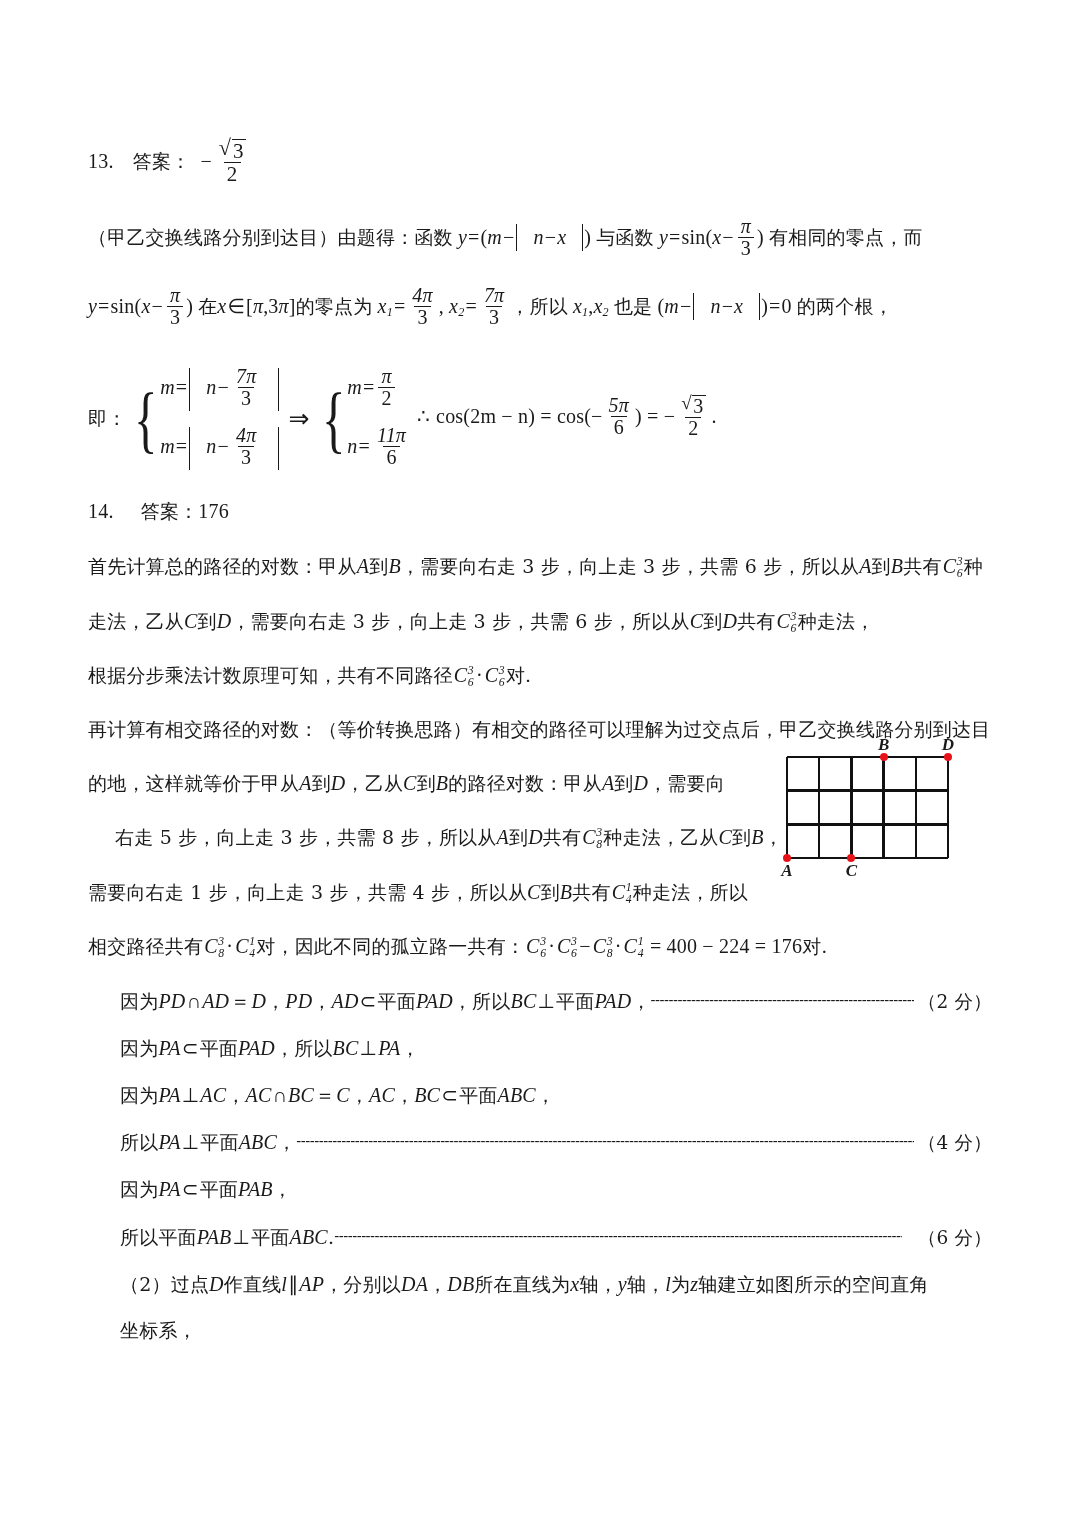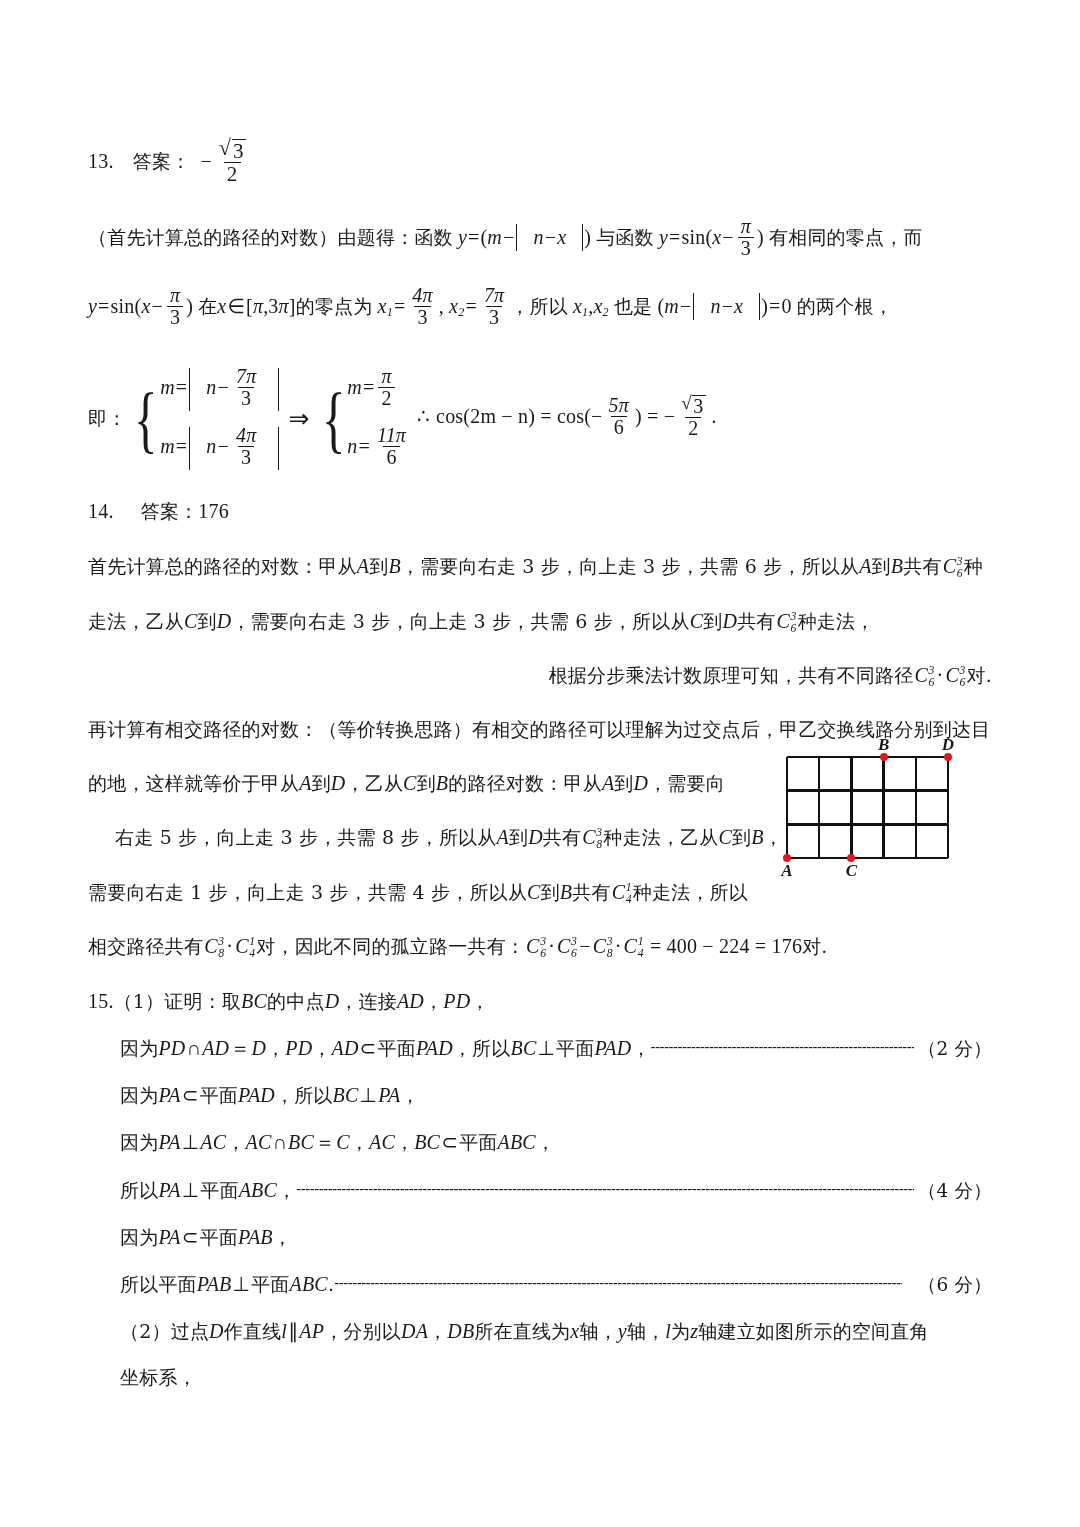--- a/index.html
+++ b/index.html
@@ -201,21 +201,21 @@
         <span class="mn">13.</span>
         <span class="cn" style="margin-left:14px;">答案：</span>
         <span class="mo" style="margin-left:4px;">−</span><span class="frac" style="font-size:21px;">
           <span class="num"><span class="sqrt"><span class="rad">3</span></span></span>
           <span class="den">2</span>
         </span>
       </div>
     </div>
 
     <div class="line" style="margin-bottom:26px;">
-      <span class="cn">（首先计算总的路径的对数）由题得：函数</span>
+      <span class="cn">（甲乙交换线路分别到达目）由题得：函数</span>
       <span class="mi">y</span><span class="mo">=</span><span class="mn">(</span><span class="mi">m</span><span class="mo">−</span><span class="abs"><span class="mi">n</span><span class="mo">−</span><span class="mi">x</span></span><span class="mn">)</span>
       <span class="cn">与函数</span>
       <span class="mi">y</span><span class="mo">=</span><span class="mn">sin(</span><span class="mi">x</span><span class="mo">−</span><span class="frac">
           <span class="num mi">π</span>
           <span class="den mn">3</span>
         </span><span class="mn">)</span>
       <span class="cn">有相同的零点，而</span>
     </div>
 
     <div class="line" style="margin-bottom:30px;">
@@ -298,21 +298,21 @@
 
     <div id="p14-lines">
         <div class="line" style="margin-bottom: 27px;"><span class="cn">首先计算总的路径的对数：甲从</span><span class="mi">A</span><span class="cn">到</span><span class="mi">B</span><span class="cn">，需要向右走 3 步，向上走 3 步，共需 6 步，所以从</span><span class="mi">A</span><span class="cn">到</span><span class="mi">B</span><span class="cn">共有</span><span class="comb"><span class="mi">C</span><span class="cs">
               <span class="top">3</span>
               <span class="bot">6</span>
             </span></span><span class="cn">种</span></div>
         <div class="line" style="margin-bottom: 27px;"><span class="cn">走法，乙从</span><span class="mi">C</span><span class="cn">到</span><span class="mi">D</span><span class="cn">，需要向右走 3 步，向上走 3 步，共需 6 步，所以从</span><span class="mi">C</span><span class="cn">到</span><span class="mi">D</span><span class="cn">共有</span><span class="comb"><span class="mi">C</span><span class="cs">
               <span class="top">3</span>
               <span class="bot">6</span>
             </span></span><span class="cn">种走法，</span></div>
-        <div class="line" style="margin-bottom: 27px; text-align: right;"><span class="cn">根据分步乘法计数原理可知，共有不同路径</span><span class="comb"><span class="mi">C</span><span class="cs">
+        <div class="line" style="margin-bottom: 27px;"><span class="cn">根据分步乘法计数原理可知，共有不同路径</span><span class="comb"><span class="mi">C</span><span class="cs">
               <span class="top">3</span>
               <span class="bot">6</span>
             </span></span><span class="mo">·</span><span class="comb"><span class="mi">C</span><span class="cs">
               <span class="top">3</span>
               <span class="bot">6</span>
             </span></span><span class="cn">对.</span></div>
         <div class="line" style="margin-bottom: 27px;"><span class="cn">再计算有相交路径的对数：（等价转换思路）有相交的路径可以理解为过交点后，甲乙交换线路分别到达目</span></div>
         <div class="line" style="margin-bottom: 27px;"><span class="cn">的地，这样就等价于甲从</span><span class="mi">A</span><span class="cn">到</span><span class="mi">D</span><span class="cn">，乙从</span><span class="mi">C</span><span class="cn">到</span><span class="mi">B</span><span class="cn">的路径对数：甲从</span><span class="mi">A</span><span class="cn">到</span><span class="mi">D</span><span class="cn">，需要向</span></div>
         <div class="line" style="margin-bottom: 27px; margin-left: 27px;"><span class="cn">右走 5 步，向上走 3 步，共需 8 步，所以从</span><span class="mi">A</span><span class="cn">到</span><span class="mi">D</span><span class="cn">共有</span><span class="comb"><span class="mi">C</span><span class="cs">
               <span class="top">3</span>
@@ -337,21 +337,20 @@
             </span></span><span class="mo">−</span><span class="comb"><span class="mi">C</span><span class="cs">
               <span class="top">3</span>
               <span class="bot">8</span>
             </span></span><span class="mo">·</span><span class="comb"><span class="mi">C</span><span class="cs">
               <span class="top">1</span>
               <span class="bot">4</span>
             </span></span><span class="mn"> = 400 − 224 = 176</span><span class="cn">对.</span></div>
       </div>
 
     <div id="p15-lines" style="margin-top:16px;">
-        <div class="line" style="margin-bottom: 20px;"><span class="mn">15.</span><span class="cn">（1）证明：取</span><span class="mi">BC</span><span class="cn">的中点</span><span class="mi">D</span><span class="cn">，连接</span><span class="mi">AD</span><span class="cn">，</span><span class="mi">PD</span><span class="cn">，</span></div>
         <div class="line" style="margin-bottom: 20px; padding-left: 32px; display: flex; align-items: baseline;">
           <span class="cn">因为</span>
           <span class="mi">PD</span>
           <span class="mo">∩</span>
           <span class="mi">AD</span>
           <span class="mo">＝</span>
           <span class="mi">D</span>
           <span class="cn">，</span>
           <span class="mi">PD</span>
           <span class="cn">，</span>

